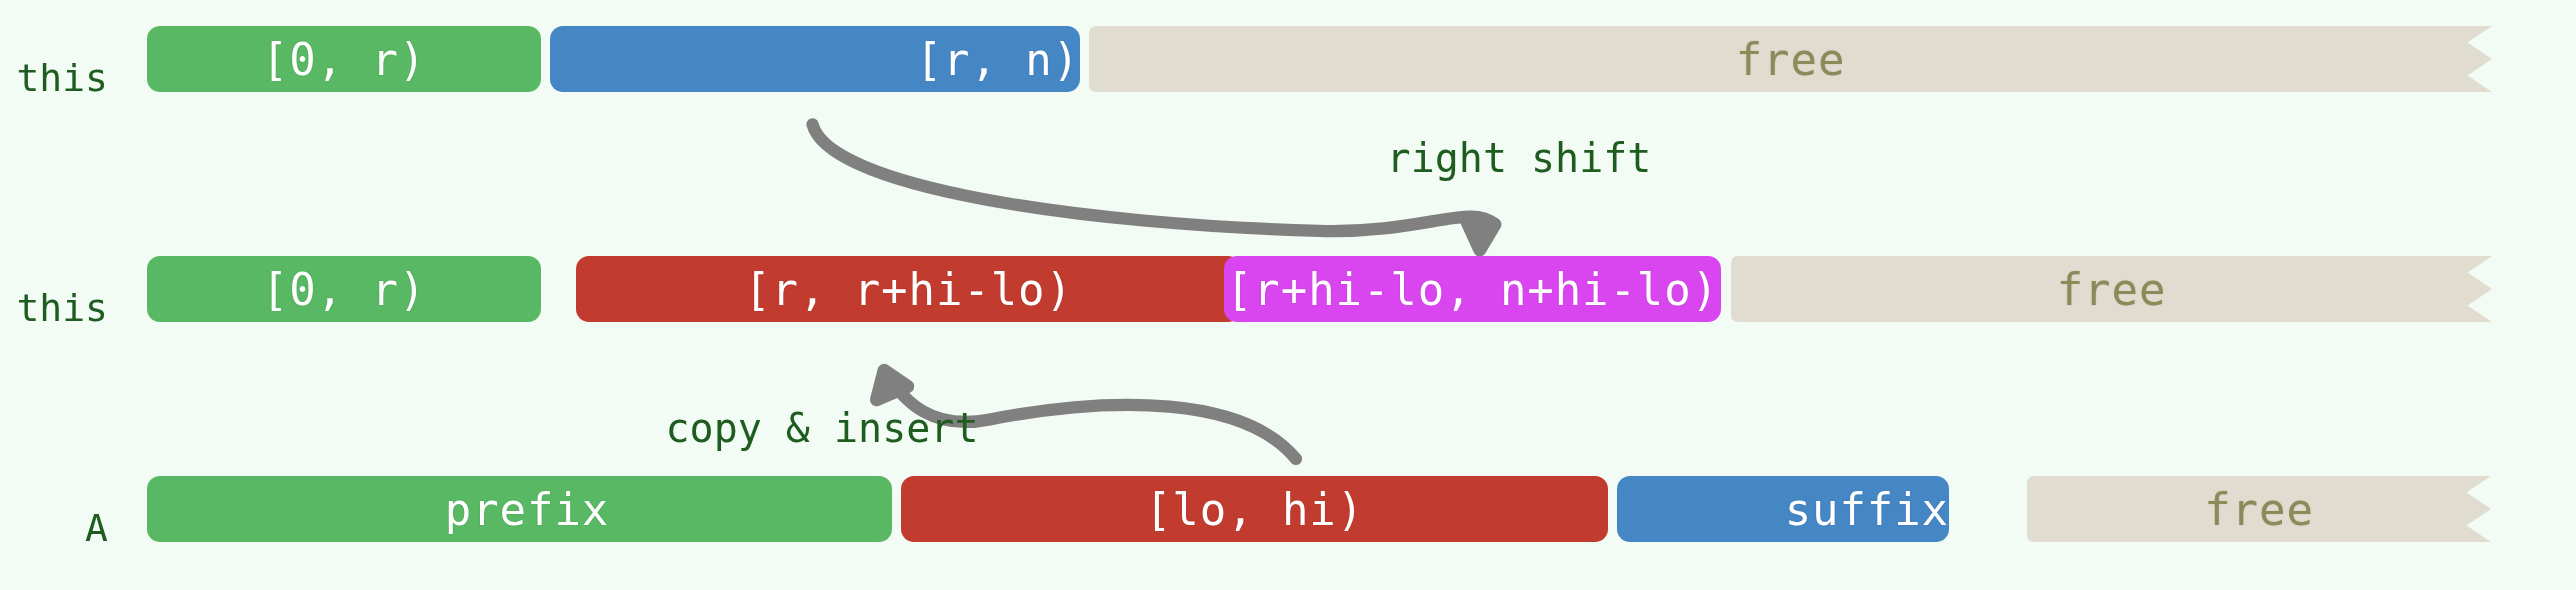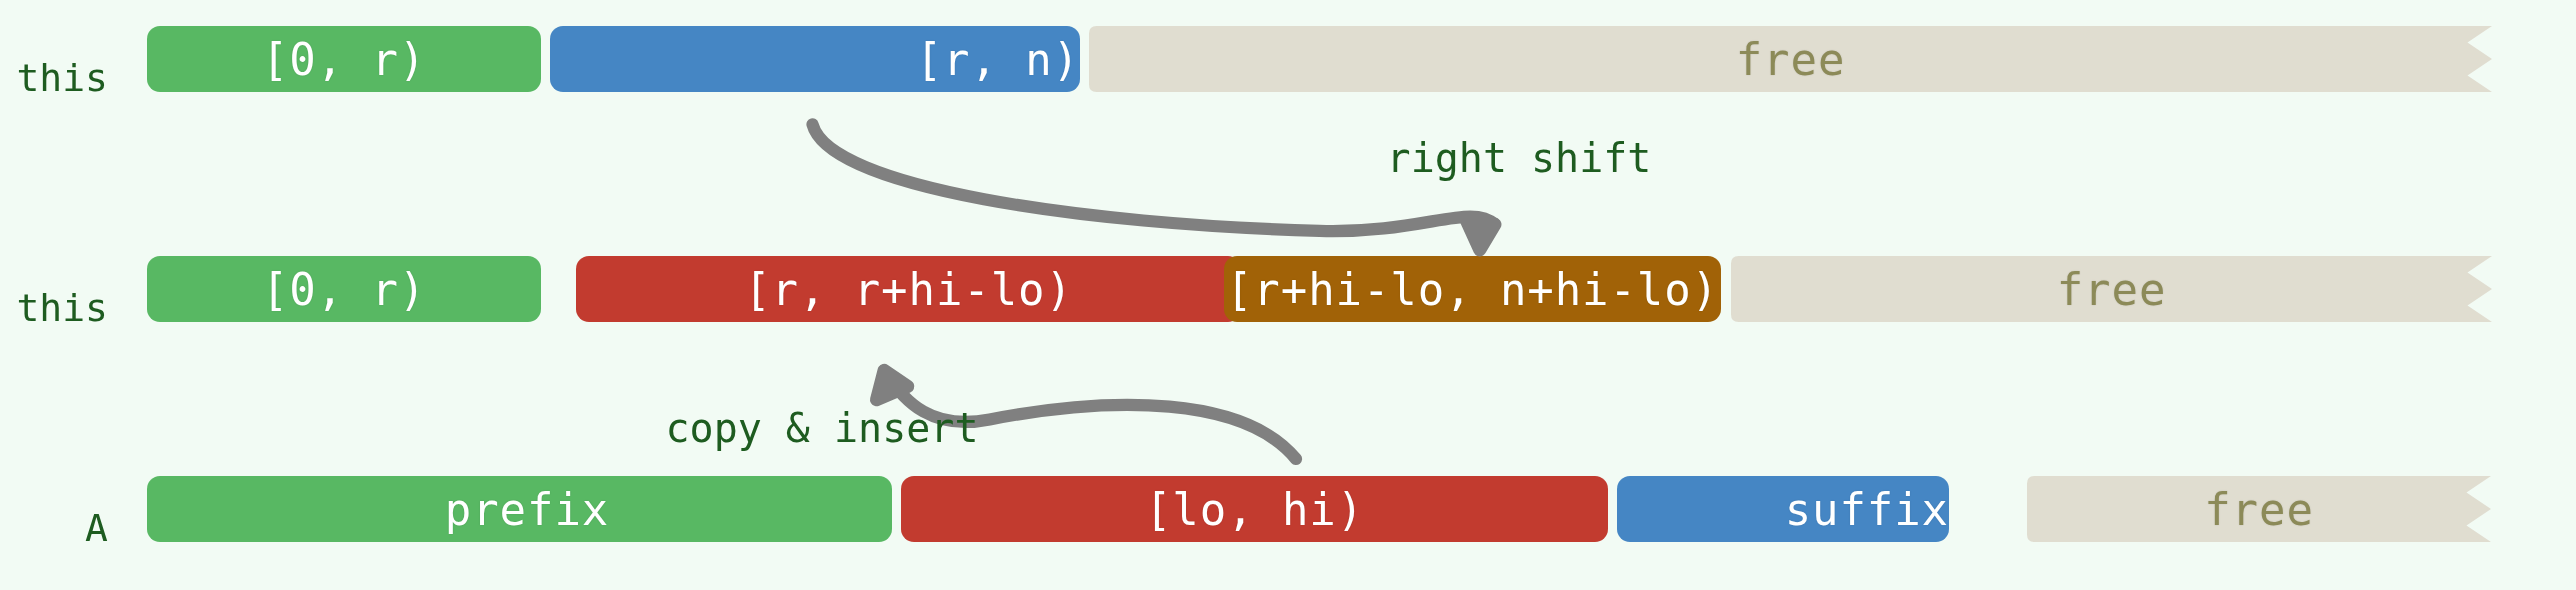--- a/index.html
+++ b/index.html
@@ -89,21 +89,21 @@
         </svg>
         <span class="free-text">free</span>
       </div>
       <div class="row-label" style="left: 0px; width: 108px; top: 289px;">this</div>
       <div class="block" style="left: 147px; width: 394px; top: 256px; height: 66px; background: rgb(88, 184, 99);">
         <span>[0, r)</span>
       </div>
       <div class="block" style="left: 550px; width: 665px; top: 256px; height: 66px; background: rgb(194, 59, 47); margin-left: 26px;">
         <span>[r, r+hi-lo)</span>
       </div>
-      <div class="block" style="left: 1224px; width: 497px; top: 256px; height: 66px; background: #a16207;">
+      <div class="block" style="left: 1224px; width: 497px; top: 256px; height: 66px; background: #d946ef;">
         <span>[r+hi-lo, n+hi-lo)</span>
       </div>
       <div class="block free" style="left: 1731px; width: 761px; top: 256px; height: 66px;">
         <svg class="free-shape" viewBox="0 0 807 70" preserveAspectRatio="none">
           <path d="M 8 0 L 807 0 L 781 17.5 L 807 35 L 781 52.5 L 807 70 L 8 70 Q 0 70 0 62 L 0 8 Q 0 0 8 0 Z" fill="#e0ddd0"></path>
         </svg>
         <span class="free-text">free</span>
       </div>
       <div class="row-label" style="left: 0px; width: 108px; top: 509px;">A</div>
       <div class="block" style="left: 147px; width: 745px; top: 476px; height: 66px; background: rgb(88, 184, 99); padding-left: 15px;">

